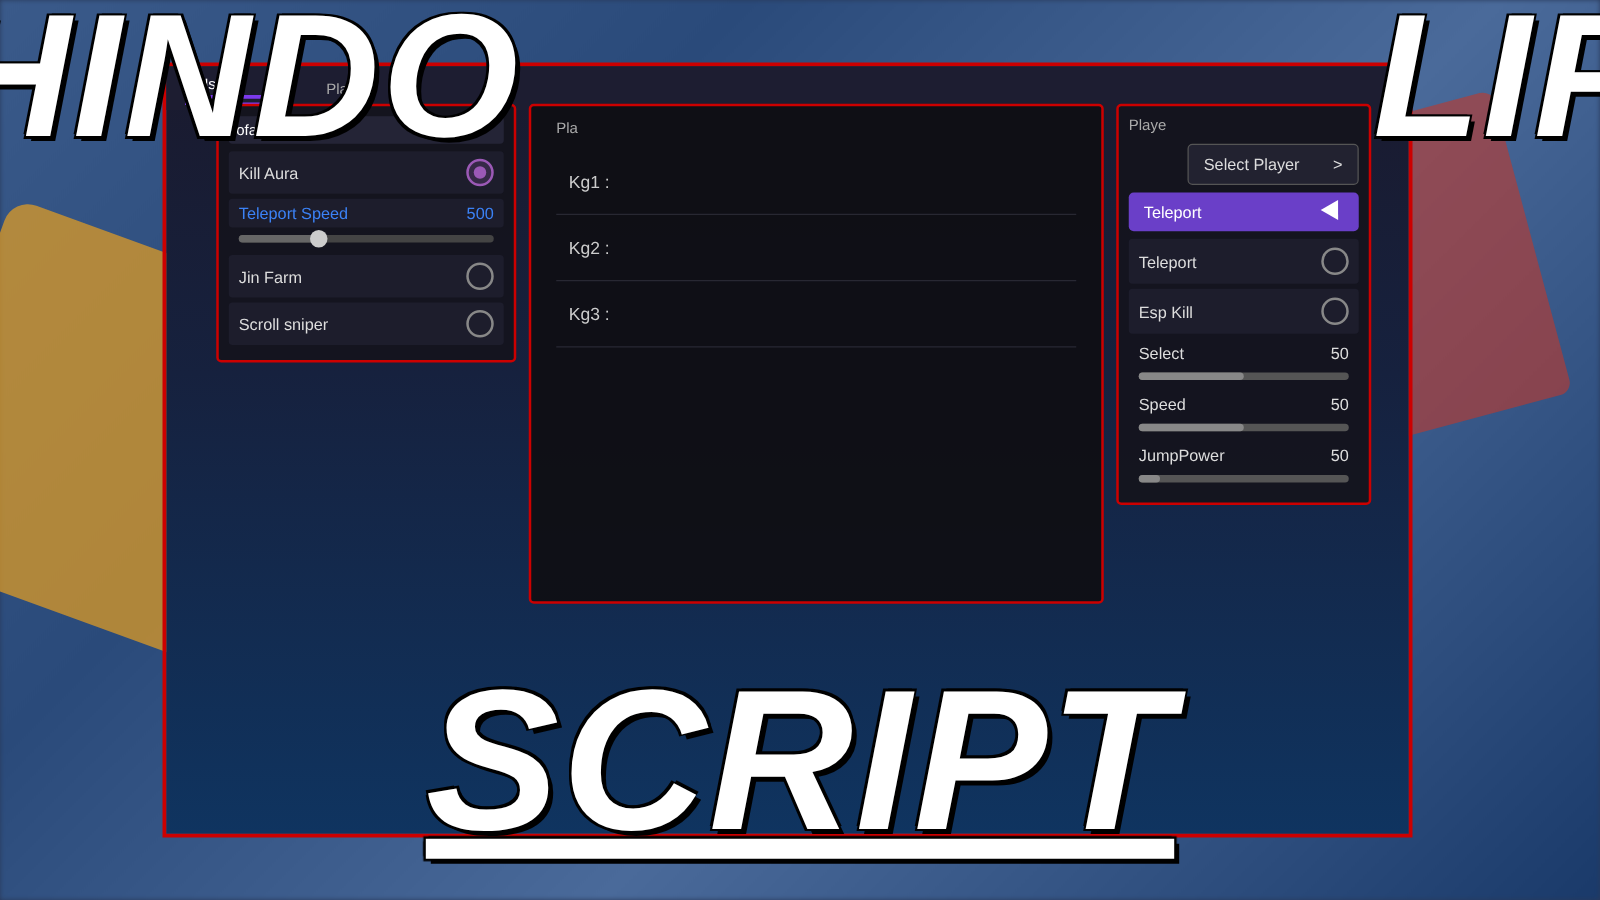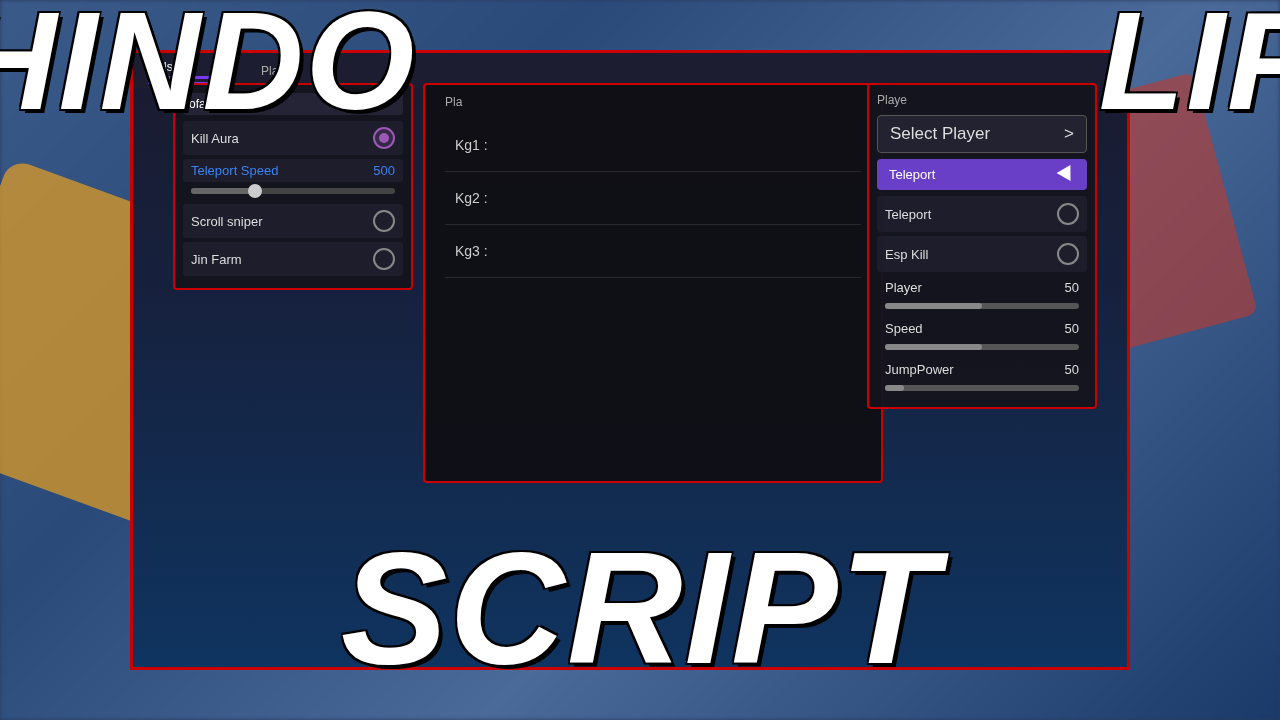--- a/index.html
+++ b/index.html
@@ -173,40 +173,41 @@
       padding: 18px 10px;
       border-bottom: 1px solid rgba(100,100,120,0.3);
       color: #ccc;
       font-size: 14px;
     }
 
     
     .right-panel {
       position: absolute;
       right: 30px; top: 30px;
-      width: 230px;
+      width: 204px;
       background: rgba(20, 20, 30, 0.95);
       border: 2px solid #cc0000;
       border-radius: 4px;
       padding: 8px;
       z-index: 5;
     }
 
     .select-player-btn {
       display: flex;
       align-items: center;
       justify-content: space-between;
       padding: 8px 12px;
       background: rgba(35, 35, 50, 0.95);
       border: 1px solid #555;
       border-radius: 4px;
       color: #ddd;
-      font-size: 17px;
+      font-size: 13px;
       margin-bottom: 6px;
       cursor: pointer;
+      margin-left: 47px;
     }
 
     .teleport-active-btn {
       display: flex;
       align-items: center;
       justify-content: space-between;
       padding: 8px 12px;
       background: #6a3fc8;
       border-radius: 4px;
       color: #fff;
@@ -299,20 +300,21 @@
       left: 50%;
       transform: translateX(-50%);
       font-size: 160px;
       font-weight: 900;
       color: white;
       font-style: italic;
       text-shadow: 4px 4px 0 #000, -2px -2px 0 #000, 2px -2px 0 #000, -2px 2px 0 #000;
       z-index: 10;
       white-space: nowrap;
       letter-spacing: 2px;
+      text-decoration: underline;
     }
 
     
     .game-top-bar {
       position: absolute;
       top: 0; left: 0; right: 0;
       height: 35px;
       background: rgba(30,30,50,0.9);
       display: flex;
       align-items: center;
@@ -372,26 +374,26 @@
       <span>500</span>
     </div>
     <div class="slider-container">
       <div class="slider-track">
         <div class="slider-fill"></div>
         <div class="slider-thumb"></div>
       </div>
     </div>
 
     <div class="menu-item">
+      <span>Jin Farm</span>
+      <div class="toggle-circle"></div>
+    </div>
+
+    <div class="menu-item">
       <span>Scroll sniper</span>
-      <div class="toggle-circle"></div>
-    </div>
-
-    <div class="menu-item">
-      <span>Jin Farm</span>
       <div class="toggle-circle"></div>
     </div>
 
 
   </div>
 
   <div class="mid-panel">
     <div class="mid-panel-title">
       <span style="color:#aaa;font-size:12px;">Pla</span>
     </div>
@@ -425,21 +427,21 @@
       <span>Teleport</span>
       <div class="toggle-circle"></div>
     </div>
 
     <div class="right-menu-item">
       <span>Esp Kill</span>
       <div class="toggle-circle"></div>
     </div>
 
     <div class="maxzoom-row">
-      <span>Player</span>
+      <span>Select</span>
       <span>50</span>
     </div>
     <div class="right-slider-container">
       <div class="right-slider-track">
         <div class="right-slider-fill" style="width:50%;"></div>
       </div>
     </div>
 
     <div class="maxzoom-row">
       <span>Speed</span>

